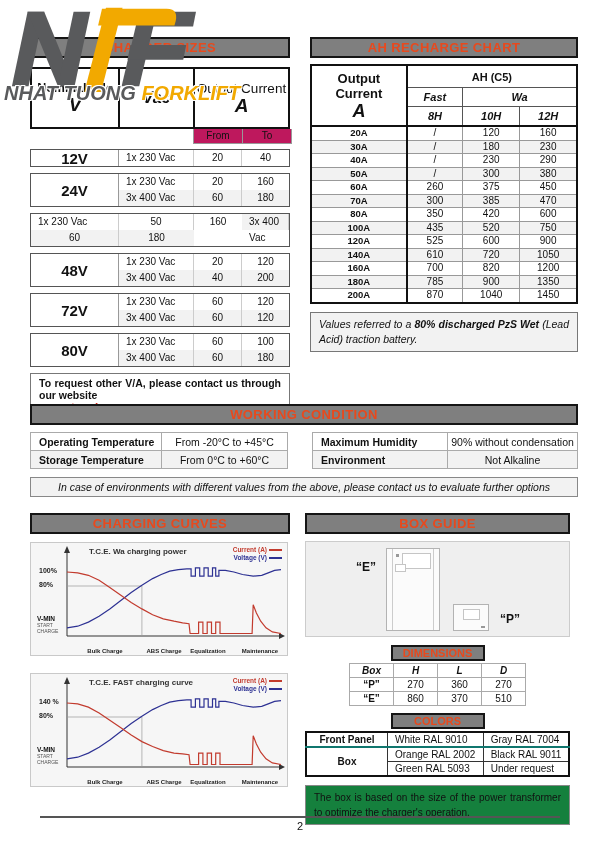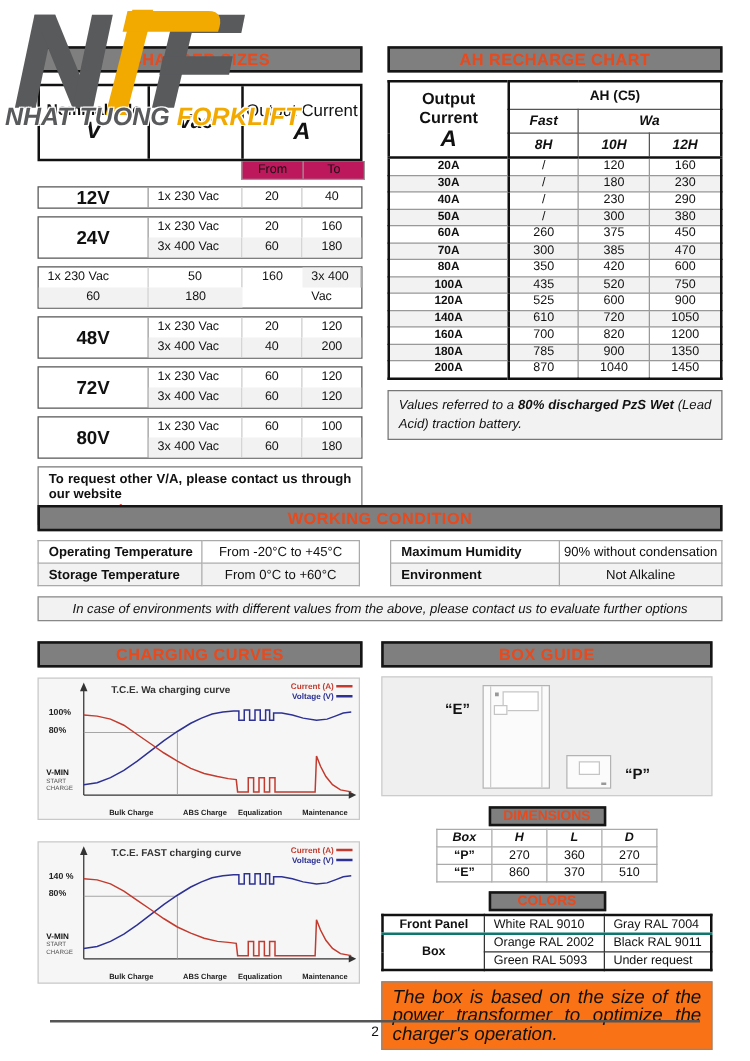--- a/index.html
+++ b/index.html
@@ -90,21 +90,21 @@
   .dims-bar{position:relative;z-index:2;margin:8px auto 0;width:90px;}
   .dims{border-collapse:collapse;margin:2px auto 0;background:#fff;}
   .dims td{border:1px solid #aaa;font-size:10px;text-align:center;width:43px;height:13px;padding:0;}
   .dims tr.dhead td{font-weight:bold;font-style:italic;}
   .dims td.dlbl{font-weight:bold;}
   .colors-bar{position:relative;z-index:2;margin:7px auto 0;width:90px;}
   .colors{border-collapse:collapse;margin-top:2px;width:100%;border:2px solid #111;background:#fff;}
   .colors td{border:1px solid #333;font-size:10px;height:13px;padding:0 0 0 7px;}
   .colors td.clbl{font-weight:bold;text-align:center;padding:0;width:31%;}
   .colors tr.fp td{border-bottom:2px solid #0f766e;}
-  .box-note{margin-top:8px;border:1px solid #888;background:#f97316;font-style:italic;font-size:15px;padding:4px 8px;text-align:justify;line-height:15px;}
+  .box-note{margin-top:8px;border:1px solid #888;background:#15803d;font-size:10px;padding:4px 8px;text-align:justify;line-height:15px;}
   
   .footer-line{position:absolute;left:40px;right:40px;top:816px;border-top:2px solid #555;}
   .page-num{position:absolute;top:820px;left:0;right:0;text-align:center;font-size:11px;}
 </style>
 </head>
 <body>
 
 <div class="page">
 
   <div class="sec-cs">
@@ -333,21 +333,21 @@
     <div class="chart-panel">
       <svg width="256" height="112" viewBox="0 0 256 112">
         <line x1="36" y1="8" x2="36" y2="93" stroke="#333" stroke-width="1"></line>
         <line x1="36" y1="93" x2="250" y2="93" stroke="#333" stroke-width="1"></line>
         <polygon points="33,10 39,10 36,3" fill="#333"></polygon>
         <polygon points="248,90 248,96 254,93" fill="#333"></polygon>
       <polyline points="36.0,43.0 110.9,43.0 110.9,93.0" fill="none" stroke="#9a9a9a" stroke-width="0.7"></polyline>
           <polyline points="36.0,84.8 46.7,83.2 57.4,79.1 68.1,73.3 78.8,65.9 89.5,57.7 100.2,49.5 110.9,42.2 121.6,35.6 130.2,31.5 138.7,28.2 147.3,26.6 155.8,25.8 160.1,25.8 160.1,33.1 164.4,33.1 164.4,24.9 168.7,24.9 168.7,33.1 173.0,33.1 173.0,24.9 177.2,24.9 177.2,33.1 181.5,33.1 181.5,24.9 184.7,24.9 184.7,33.1 187.9,33.1 187.9,27.4 194.4,27.4 202.9,29.0 211.5,31.5 222.2,33.1 230.7,32.3 237.2,29.9 243.6,27.4 250.0,26.6" fill="none" stroke="#2d3193" stroke-width="1.2"></polyline>
           <polyline points="36.0,29.0 46.7,29.9 57.4,32.3 68.1,37.2 78.8,44.6 89.5,52.0 100.2,59.4 110.9,65.9 121.6,71.7 132.3,75.8 143.0,78.2 151.6,79.9 158.0,80.7 159.1,90.5 167.6,90.5 167.6,79.1 171.9,79.1 171.9,90.5 176.2,90.5 176.2,79.1 180.5,79.1 180.5,90.5 184.7,90.5 184.7,79.1 189.0,79.1 189.0,90.5 221.1,90.5 222.2,61.8 225.4,70.0 229.7,78.2 235.0,84.8 241.4,88.9 250.0,90.5" fill="none" stroke="#c23b2e" stroke-width="1.2"></polyline>
         </svg>
-      <div class="c-title">T.C.E. Wa charging curve</div>
+      <div class="c-title">T.C.E. Wa charging power</div>
       <div class="legend">
         <div class="legend-entry" style="color: rgb(194, 59, 46);"><span>Current (A)</span><span class="legend-swatch" style="background: rgb(194, 59, 46);"></span></div>
         <div class="legend-entry" style="color: rgb(45, 49, 147);"><span>Voltage (V)</span><span class="legend-swatch" style="background: rgb(45, 49, 147);"></span></div>
       </div>
       <div class="ylab" style="top:24px">100%</div>
       <div class="ylab" style="top:38px">80%</div>
       <div class="vmin">
         <div class="v1l">V-MIN</div>
         <div class="v2l">START</div>
         <div class="v2l">CHARGE</div>

